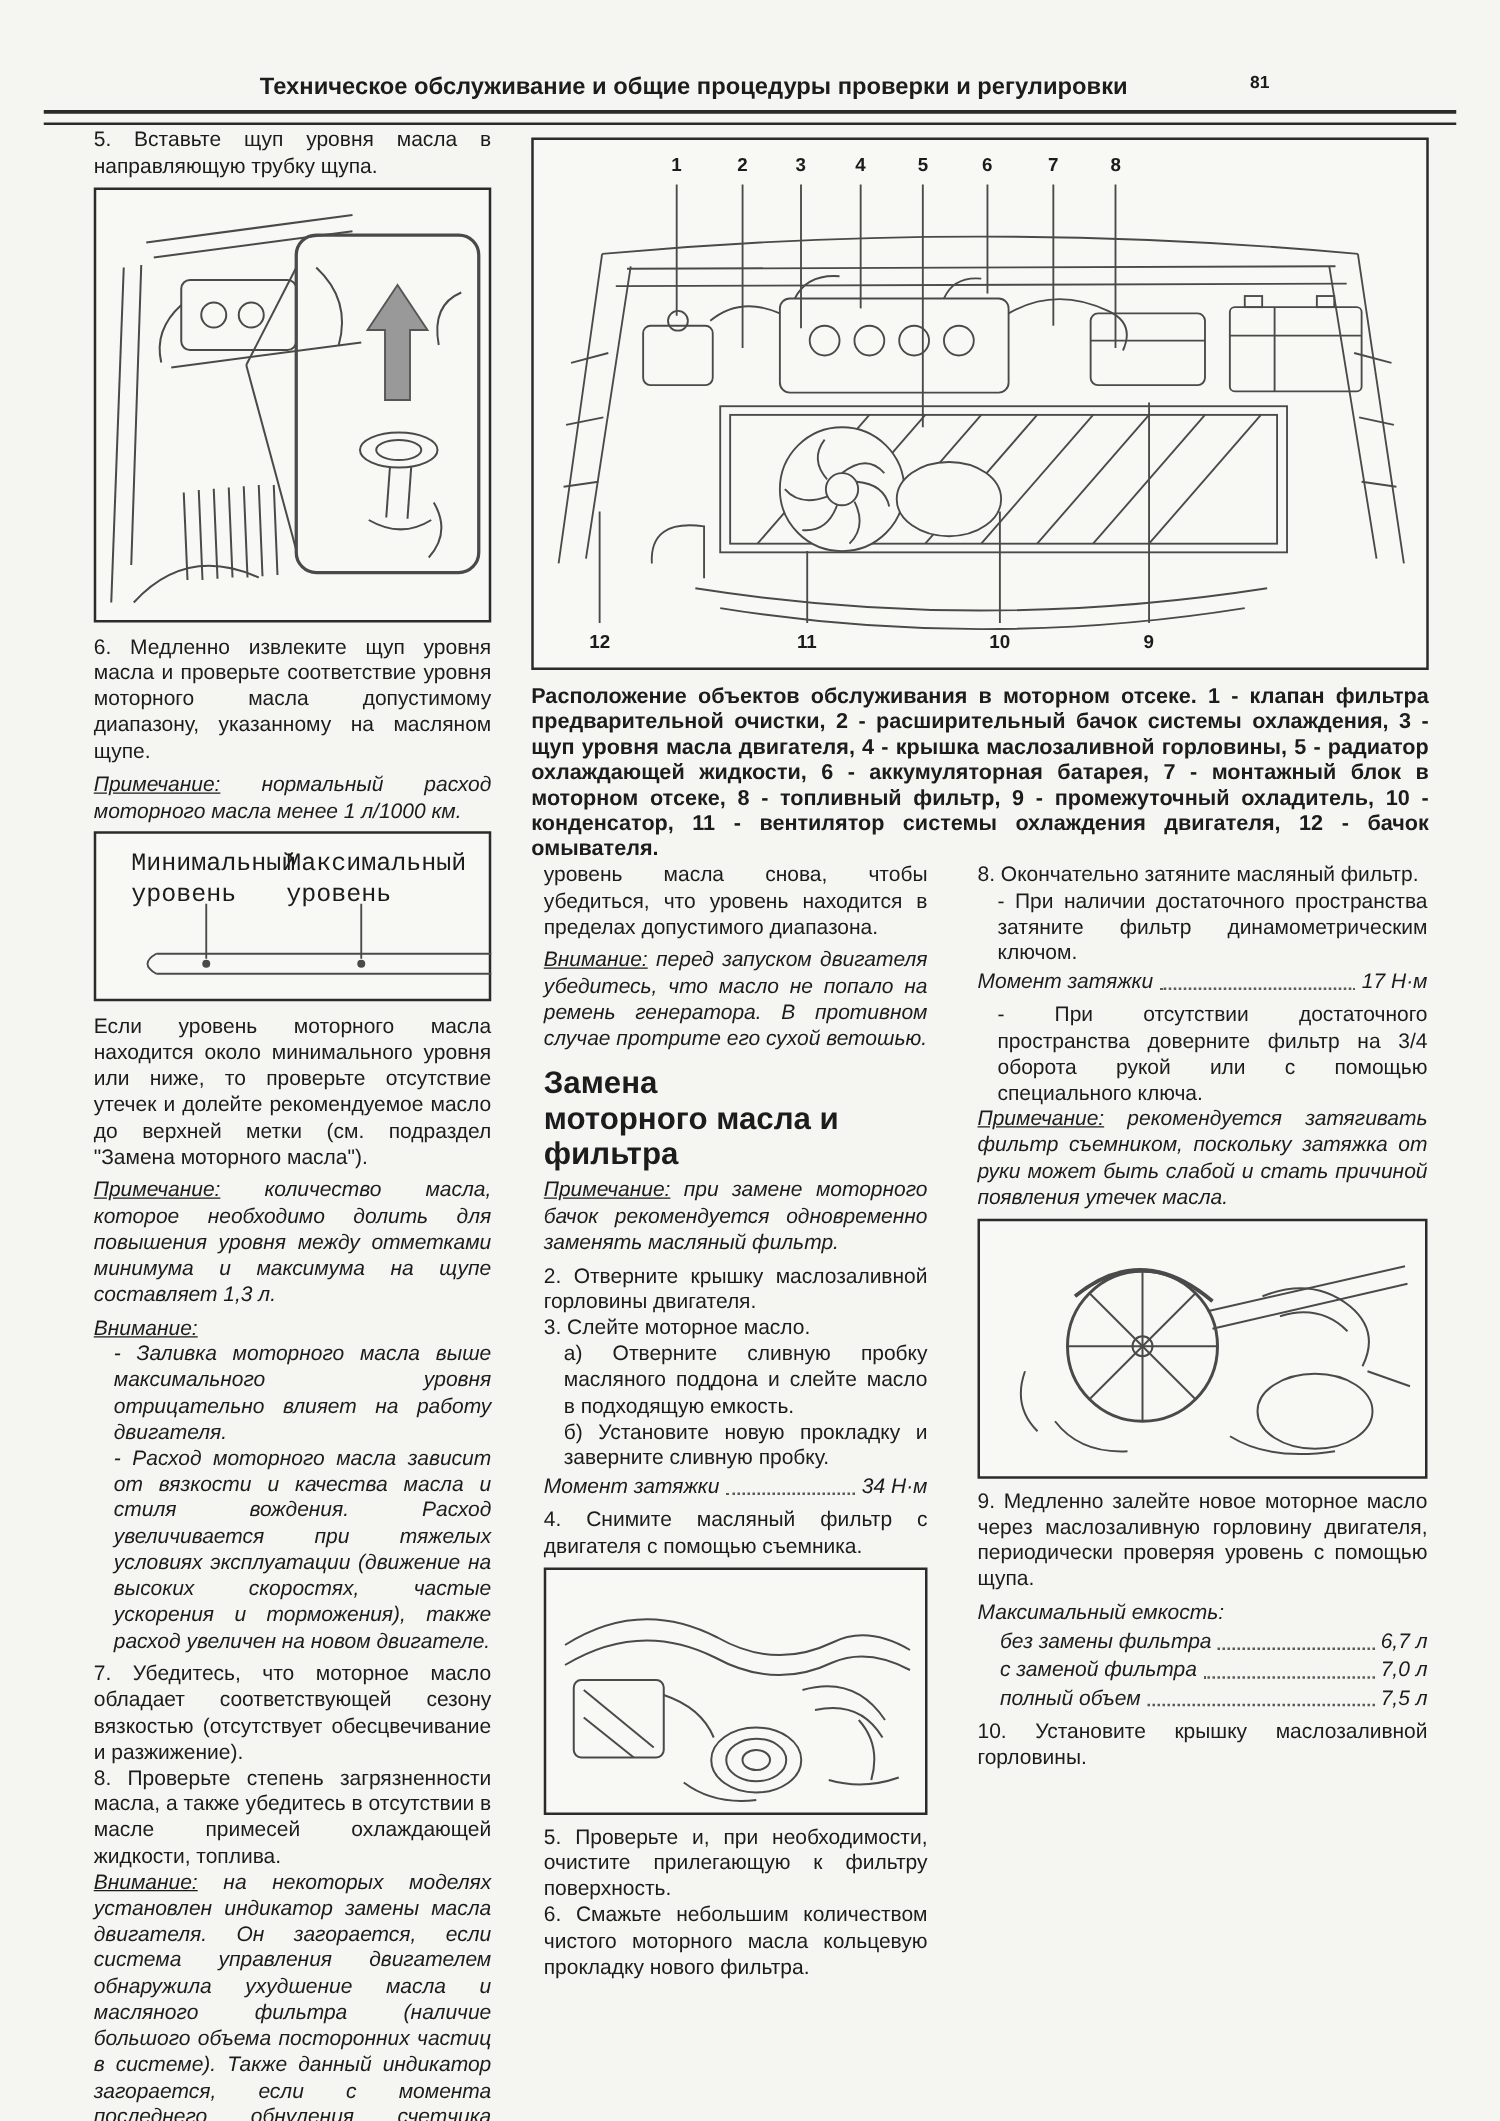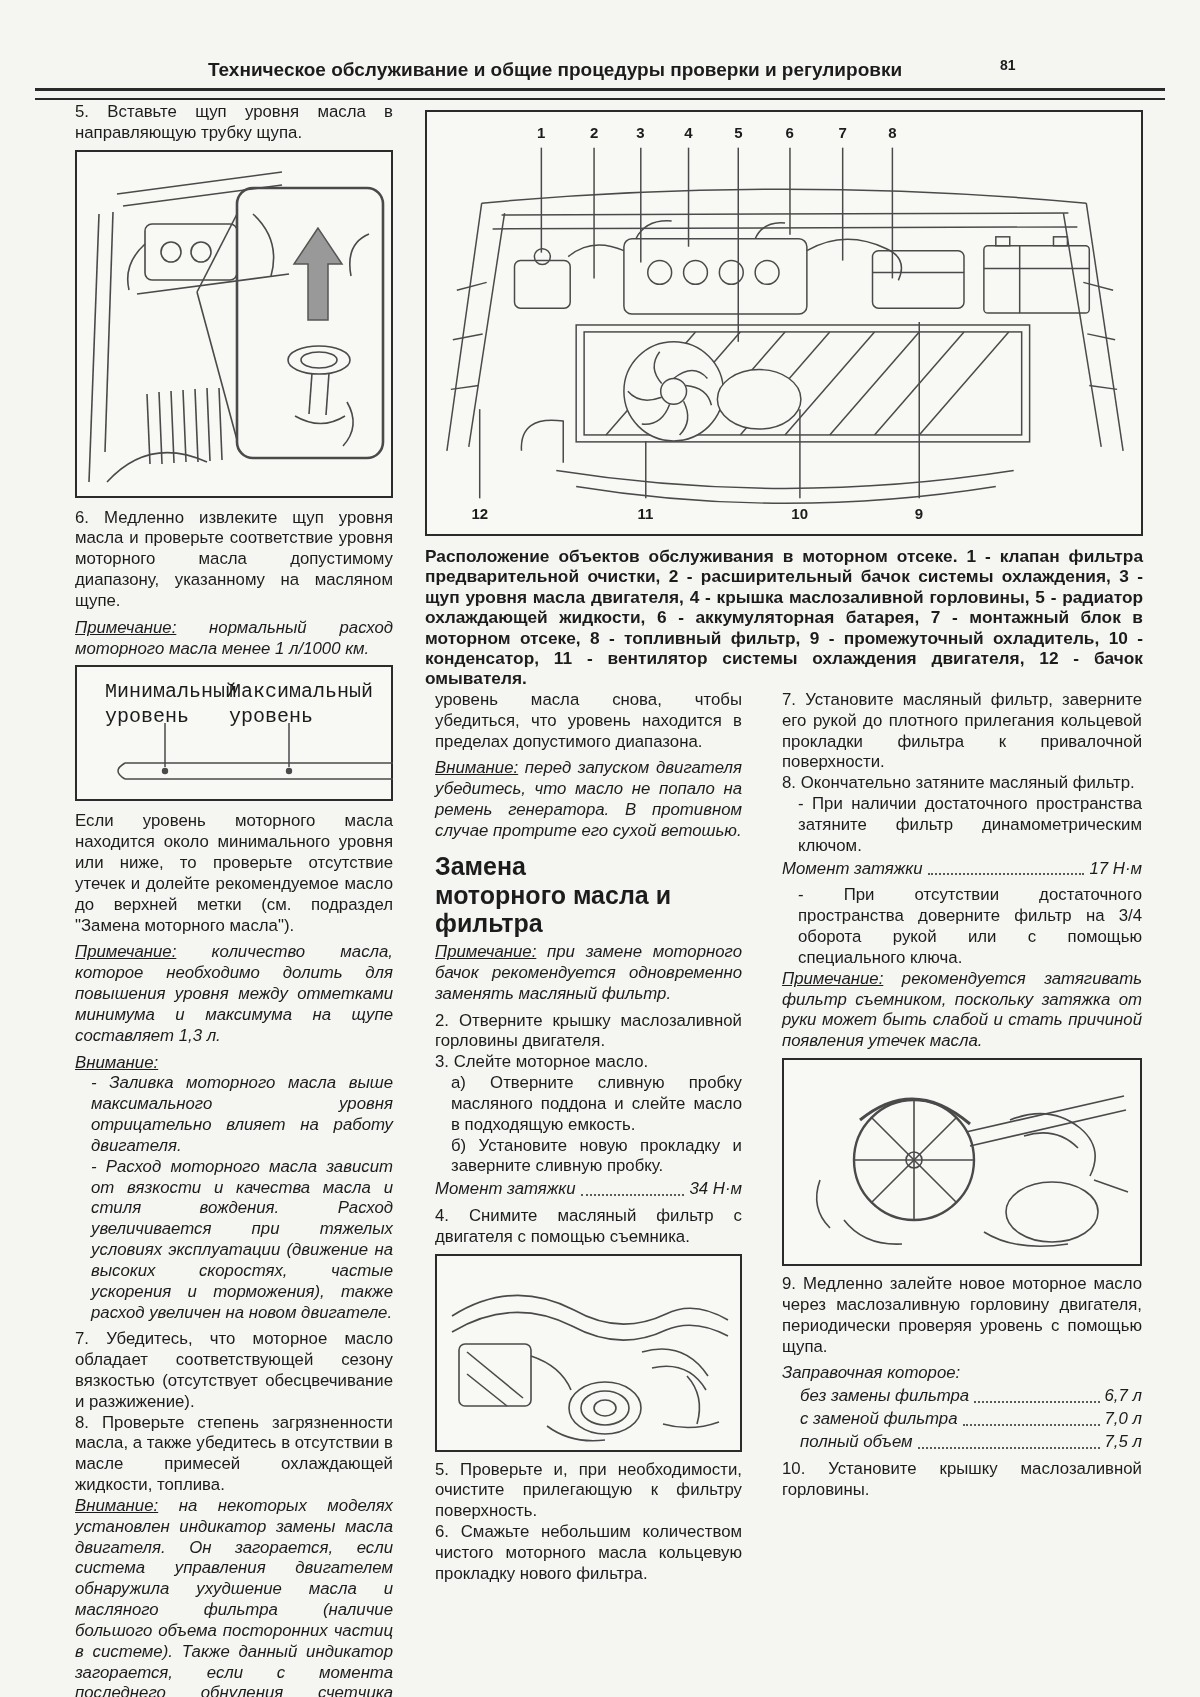--- a/index.html
+++ b/index.html
@@ -241,21 +241,20 @@
           <path d="M250,120 q18,20 10,48"></path>
         </g>
       </svg>
     </div>
 
     <p style="margin-bottom:0;">5. Проверьте и, при необходимости, очистите прилегающую к фильтру поверхность.</p>
     <p>6. Смажьте небольшим количеством чистого моторного масла кольцевую прокладку нового фильтра.</p>
   </div>
 
   <div class="abs" style="left:782px; top:690px; width:360px;">
-    <p style="margin-bottom:0;">7. Установите масляный фильтр, заверните его рукой до плотного прилегания кольцевой прокладки фильтра к привалочной поверхности.</p>
     <p style="margin-bottom:0;">8. Окончательно затяните масляный фильтр.</p>
     <p class="indent" style="margin-bottom:0;">- При наличии достаточного пространства затяните фильтр динамометрическим ключом.</p>
     <div class="torque">
       <span>Момент затяжки</span>
       <span class="leader"></span>
       <span>17 Н·м</span>
     </div>
     <p class="indent" style="margin-bottom:0;">- При отсутствии достаточного пространства доверните фильтр на 3/4 оборота рукой или с помощью специального ключа.</p>
     <p class="it"><span class="lbl">Примечание:</span><span> рекомендуется затягивать фильтр съемником, поскольку затяжка от руки может быть слабой и стать причиной появления утечек масла.</span></p>
 
@@ -276,21 +275,21 @@
           <ellipse cx="268" cy="152" rx="46" ry="30"></ellipse>
           <path d="M200,172 q32,20 84,12"></path>
           <path d="M60,160 q20,26 58,24"></path>
             <path d="M36,120 q-10,28 10,48"></path>
           <path d="M310,120 L344,132"></path>
         </g>
       </svg>
     </div>
 
     <p>9. Медленно залейте новое моторное масло через маслозаливную горловину двигателя, периодически проверяя уровень с помощью щупа.</p>
-    <p class="it" style="margin-bottom:2px;">Заправочная которое:</p>
+    <p class="it" style="margin-bottom:2px;">Максимальный емкость:</p>
     <div class="cap-row">
       <span>без замены фильтра</span>
       <span class="leader"></span>
       <span>6,7 л</span>
     </div>
     <div class="cap-row">
       <span>с заменой фильтра</span>
       <span class="leader"></span>
       <span>7,0 л</span>
     </div>

